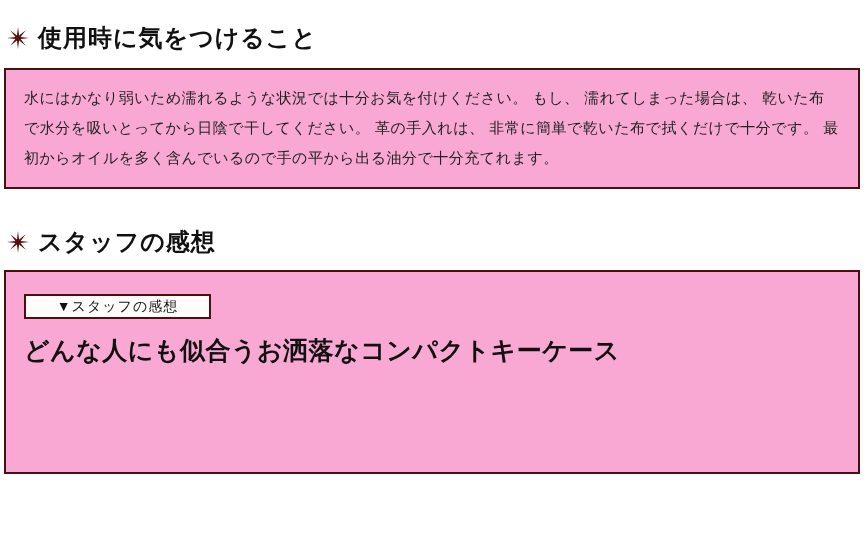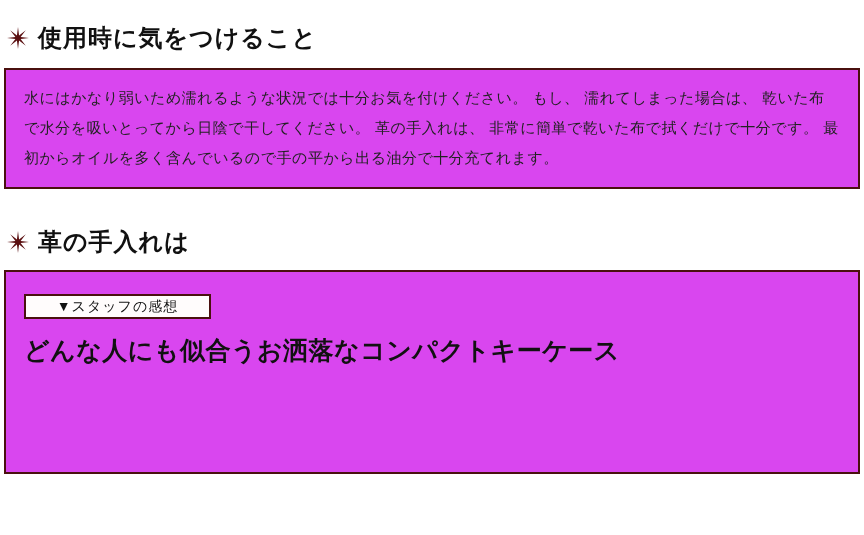--- a/index.html
+++ b/index.html
@@ -22,21 +22,21 @@
   .heading-1{padding-top:24px;}
   .heading-2{padding-top:39px;}
   .star-icon{display:inline-flex;width:24px;height:24px;flex:0 0 auto;}
   .star-icon svg{width:24px;height:24px;}
 
   .bordered-box{
     box-sizing:border-box;
     width:856px;
     margin:16px 0 0 4px;
     border:2px solid #4a100f;
-    background:#d946ef;
+    background:#f9a8d4;
     padding:13px 18px 14px 18px;
   }
   .box-2{margin-top:14px;padding:22px 36px 26px 18px;min-height:204px;}
 
   .body-text{
     margin:0;
     font-size:15px;line-height:30px;letter-spacing:0.5px;
     color:#222222;
   }
 
@@ -73,21 +73,21 @@
     </div>
   </section>
 
   <section>
     <h2 class="section-heading heading-2">
       <span class="star-icon">
         <svg viewBox="0 0 24 24" aria-hidden="true">
           <polygon fill="#5a0f10" points="23,12 14.59,13.07 19.78,19.78 13.07,14.59 12,23 10.93,14.59 4.22,19.78 9.41,13.07 1,12 9.41,10.93 4.22,4.22 10.93,9.41 12,1 13.07,9.41 19.78,4.22 14.59,10.93"></polygon>
         </svg>
       </span>
-      <span>革の手入れは</span>
+      <span>スタッフの感想</span>
     </h2>
     <div class="bordered-box box-2">
       <div class="label-box">
         <span>▼スタッフの感想</span>
       </div>
       <h3 class="sub-heading">どんな人にも似合うお洒落なコンパクトキーケース</h3>
     </div>
   </section>
 
 </div>

